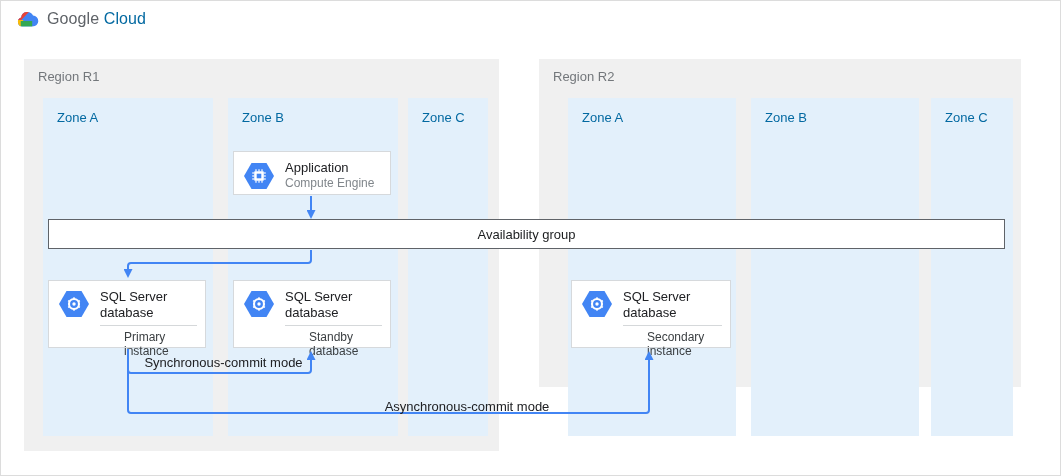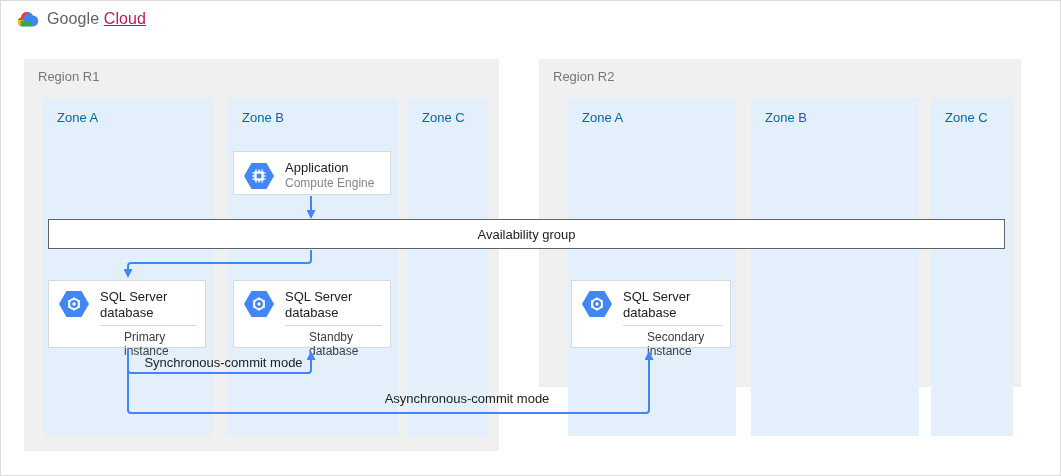--- a/index.html
+++ b/index.html
@@ -19,21 +19,21 @@
   
   .logo {
     position: absolute;
     left: 14px; top: 9px;
     display: flex;
     align-items: center;
     gap: 7px;
   }
   .wordmark { font-size: 16px; letter-spacing: 0.1px; }
   .wordmark .g1 { color: #5f6368; }
-  .wordmark .g2 { color: #be185d; text-decoration: underline; }
+  .wordmark .g2 { color: #0369a1; }
   
   .region {
     position: absolute;
     background: #f0f0f0;
   }
   .region-label {
     position: absolute;
     left: 14px; top: 10px;
     font-size: 13px;
     color: #73777b;
@@ -108,21 +108,21 @@
     pointer-events: none;
   }
   .edge-label {
     position: absolute;
     font-size: 13px;
     color: #202124;
     text-align: center;
     z-index: 7;
   }
   .edge-label.sync { left: 130px; top: 354px; width: 185px; }
-  .edge-label.async { left: 376px; top: 390px; width: 180px; }
+  .edge-label.async { left: 376px; top: 398px; width: 180px; }
 </style>
 </head>
 <body>
 
 <div class="page">
 
   <div class="logo">
     <svg width="25" height="18" viewBox="0 0 24 17">
       <defs>
         <clipPath id="cloudclip">

